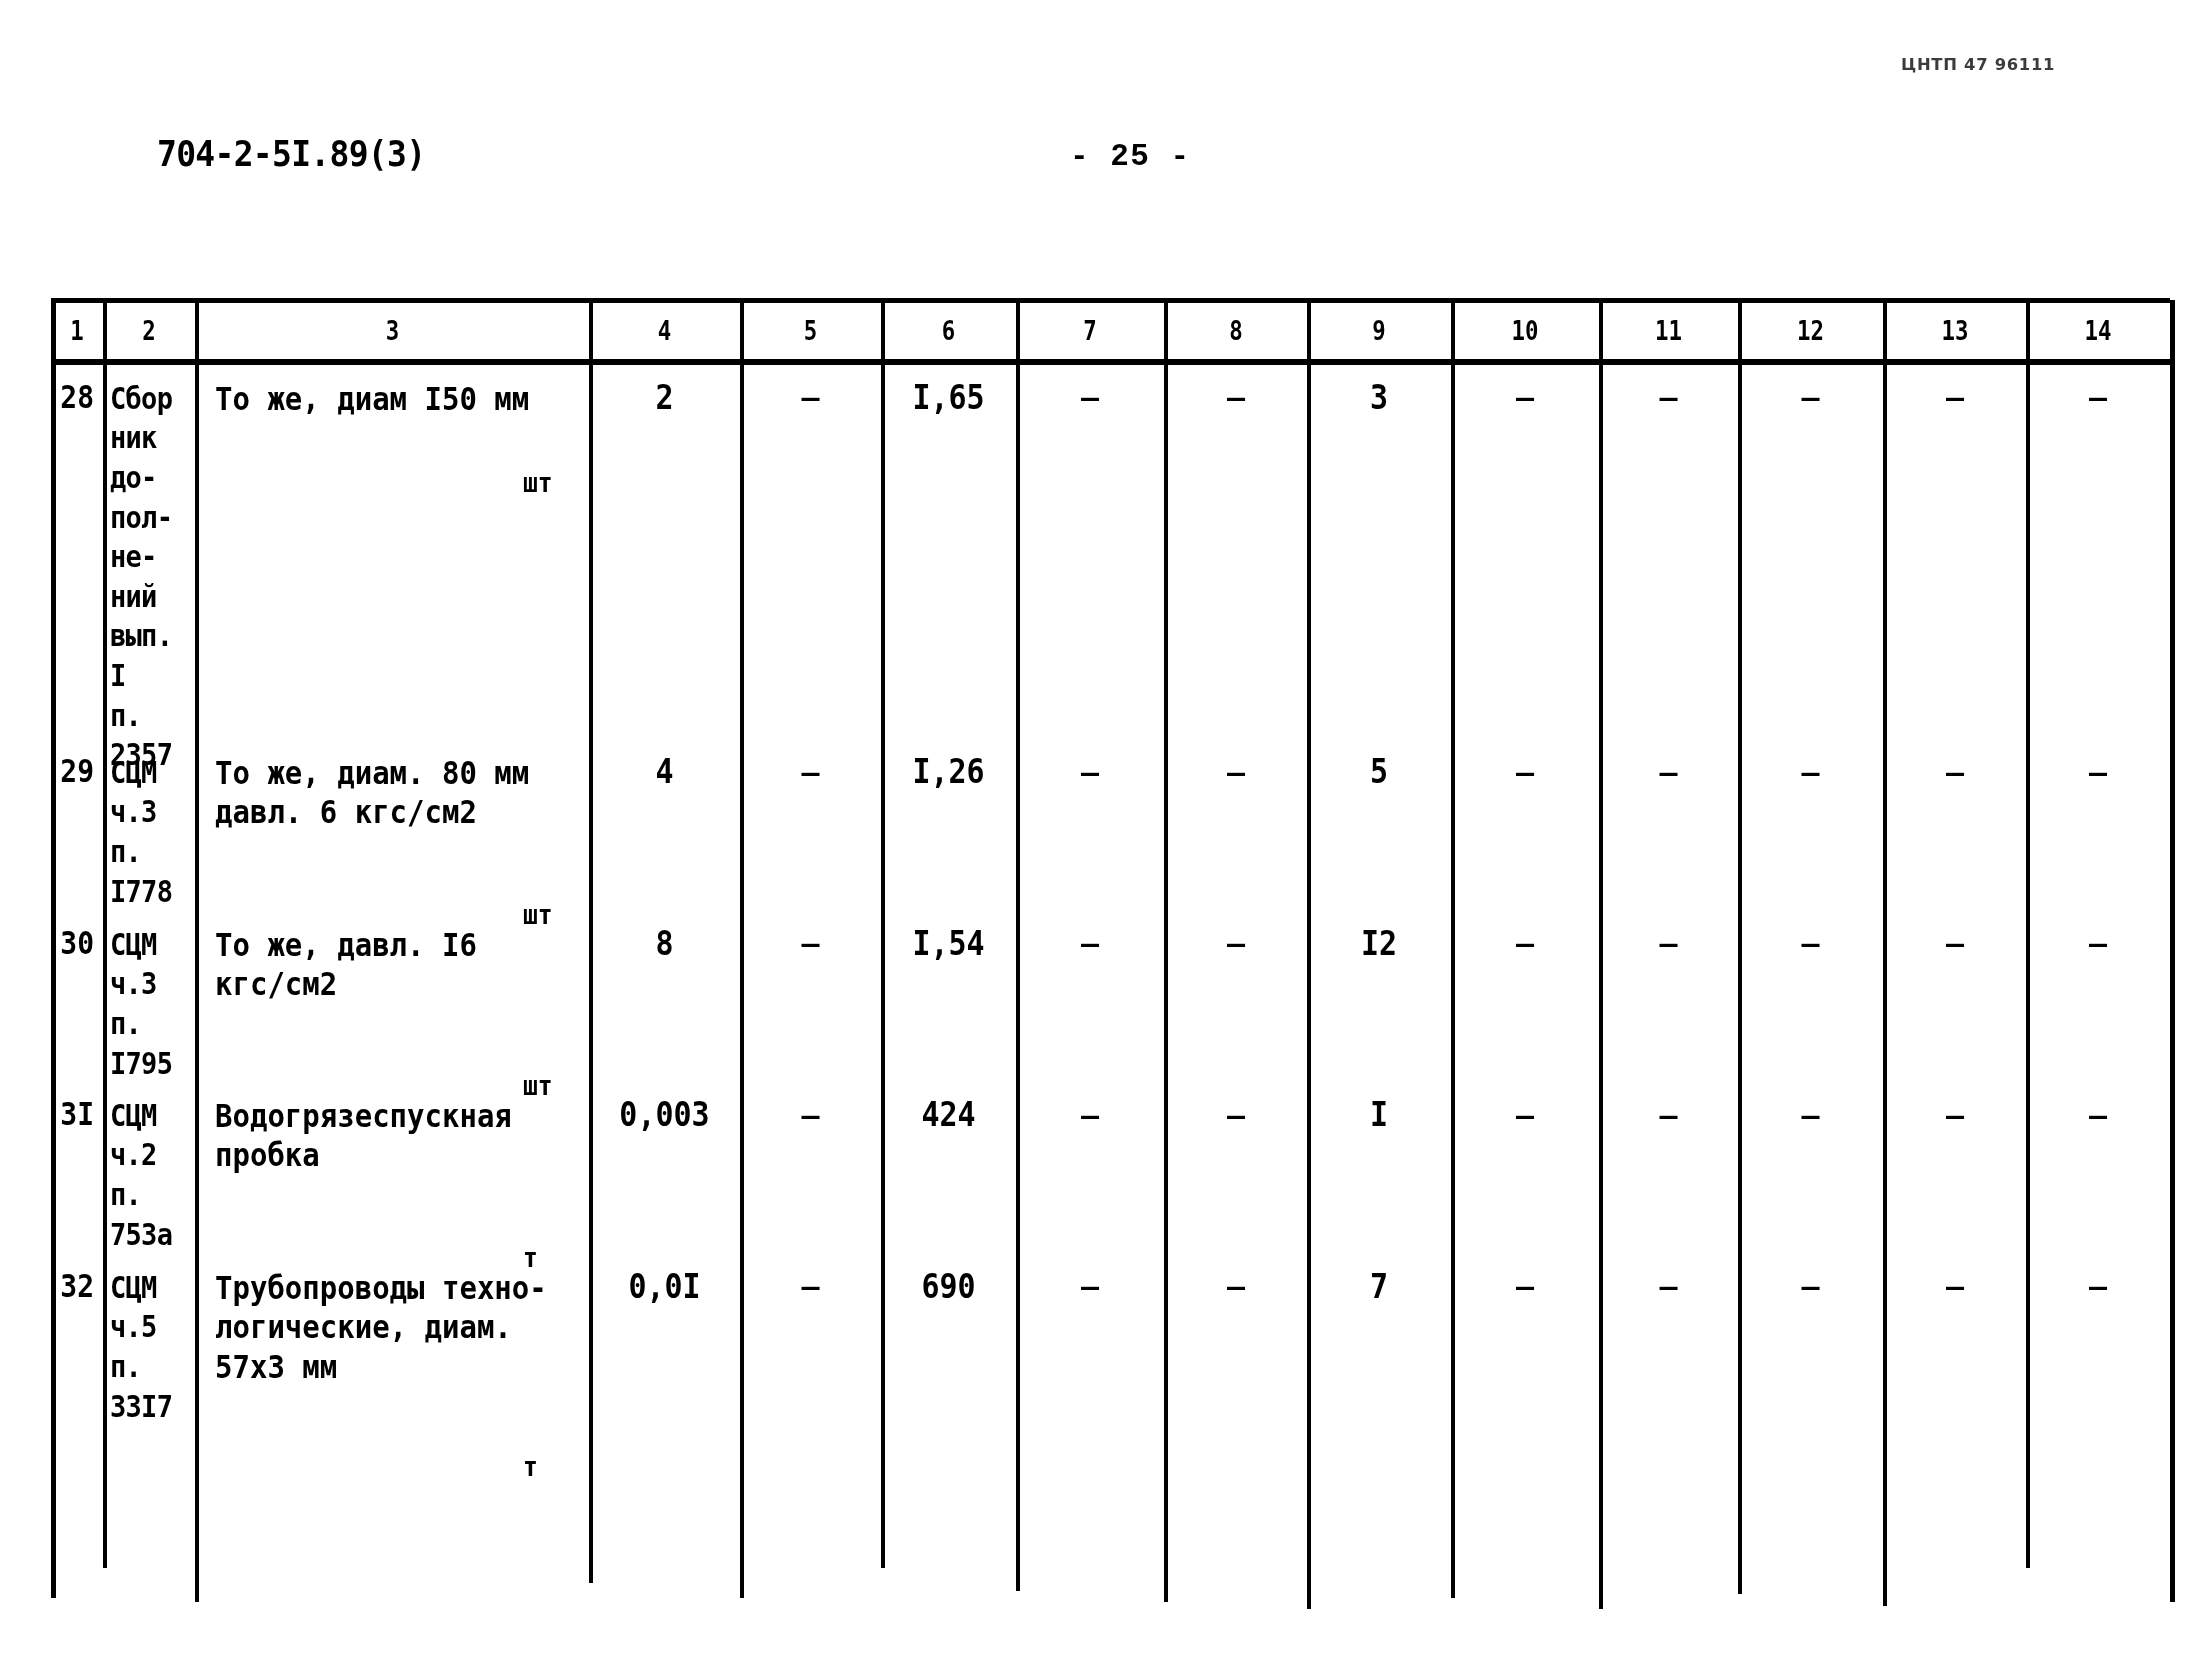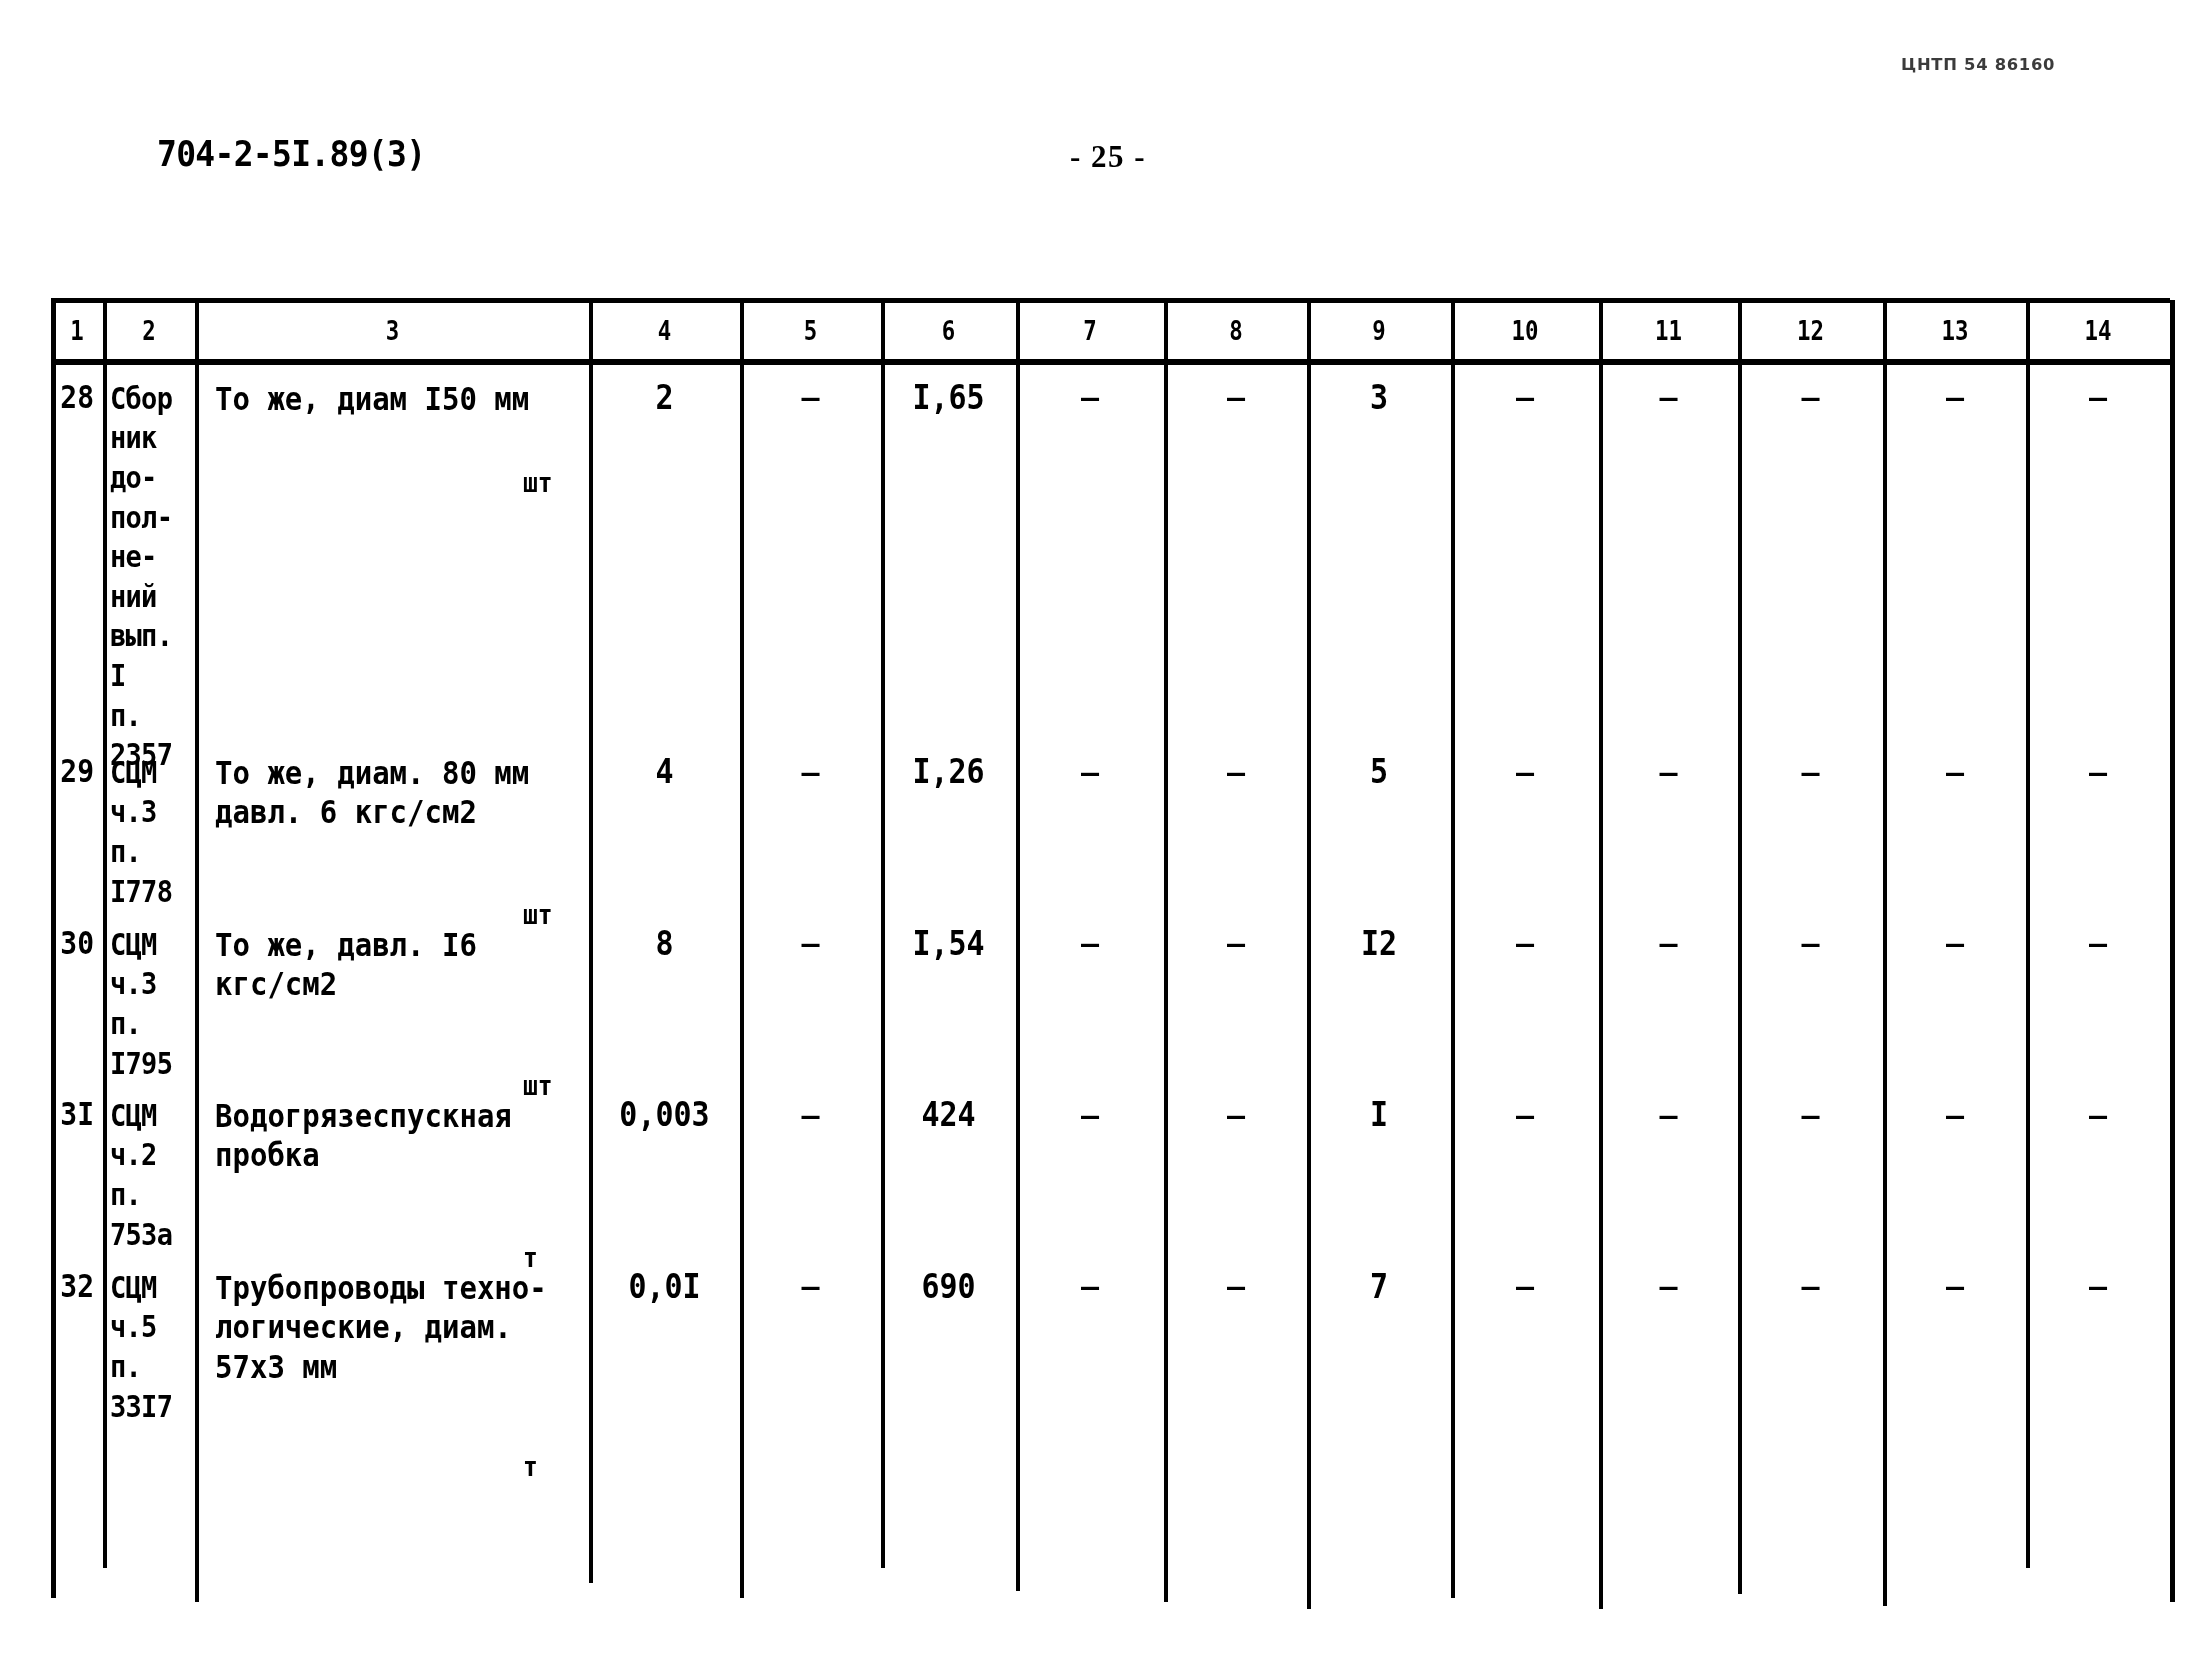--- a/index.html
+++ b/index.html
@@ -42,21 +42,21 @@
     font-weight: 700;
     letter-spacing: -0.7px;
     white-space: nowrap;
     transform: scaleY(1.05);
     transform-origin: left top;
   }
   .page-number {
     position: absolute;
     left: 1070px;
     top: 139px;
-    font-family: Liberation Serif, serif;
+    font-family: Liberation Mono, monospace;
     font-size: 31px;
     font-weight: 700;
     letter-spacing: 1.5px;
     white-space: nowrap;
     text-align: center;
   }
 
   
   #table-wrap {
     position: absolute;
@@ -150,21 +150,21 @@
     font-weight: 900;
     transform: scaleY(0.9);
     transform-origin: center top;
   }
 </style>
 </head>
 <body>
 
 <div id="page">
 
-  <div class="stamp">ЦНТП 54 86160</div>
+  <div class="stamp">ЦНТП 47 96111</div>
   <div class="doc-number">704-2-5I.89(3)</div>
   <div class="page-number">- 25 -</div>
 
   <div id="table-wrap">
     <div class="rule rule-top"></div>
     <div class="rule rule-under"></div>
     <div id="vlines">
         <div class="vline edge" style="left: 0px; height: 1298px;"></div>
         <div class="vline" style="left: 52px; height: 1268px;"></div>
         <div class="vline" style="left: 144px; height: 1302px;"></div>

